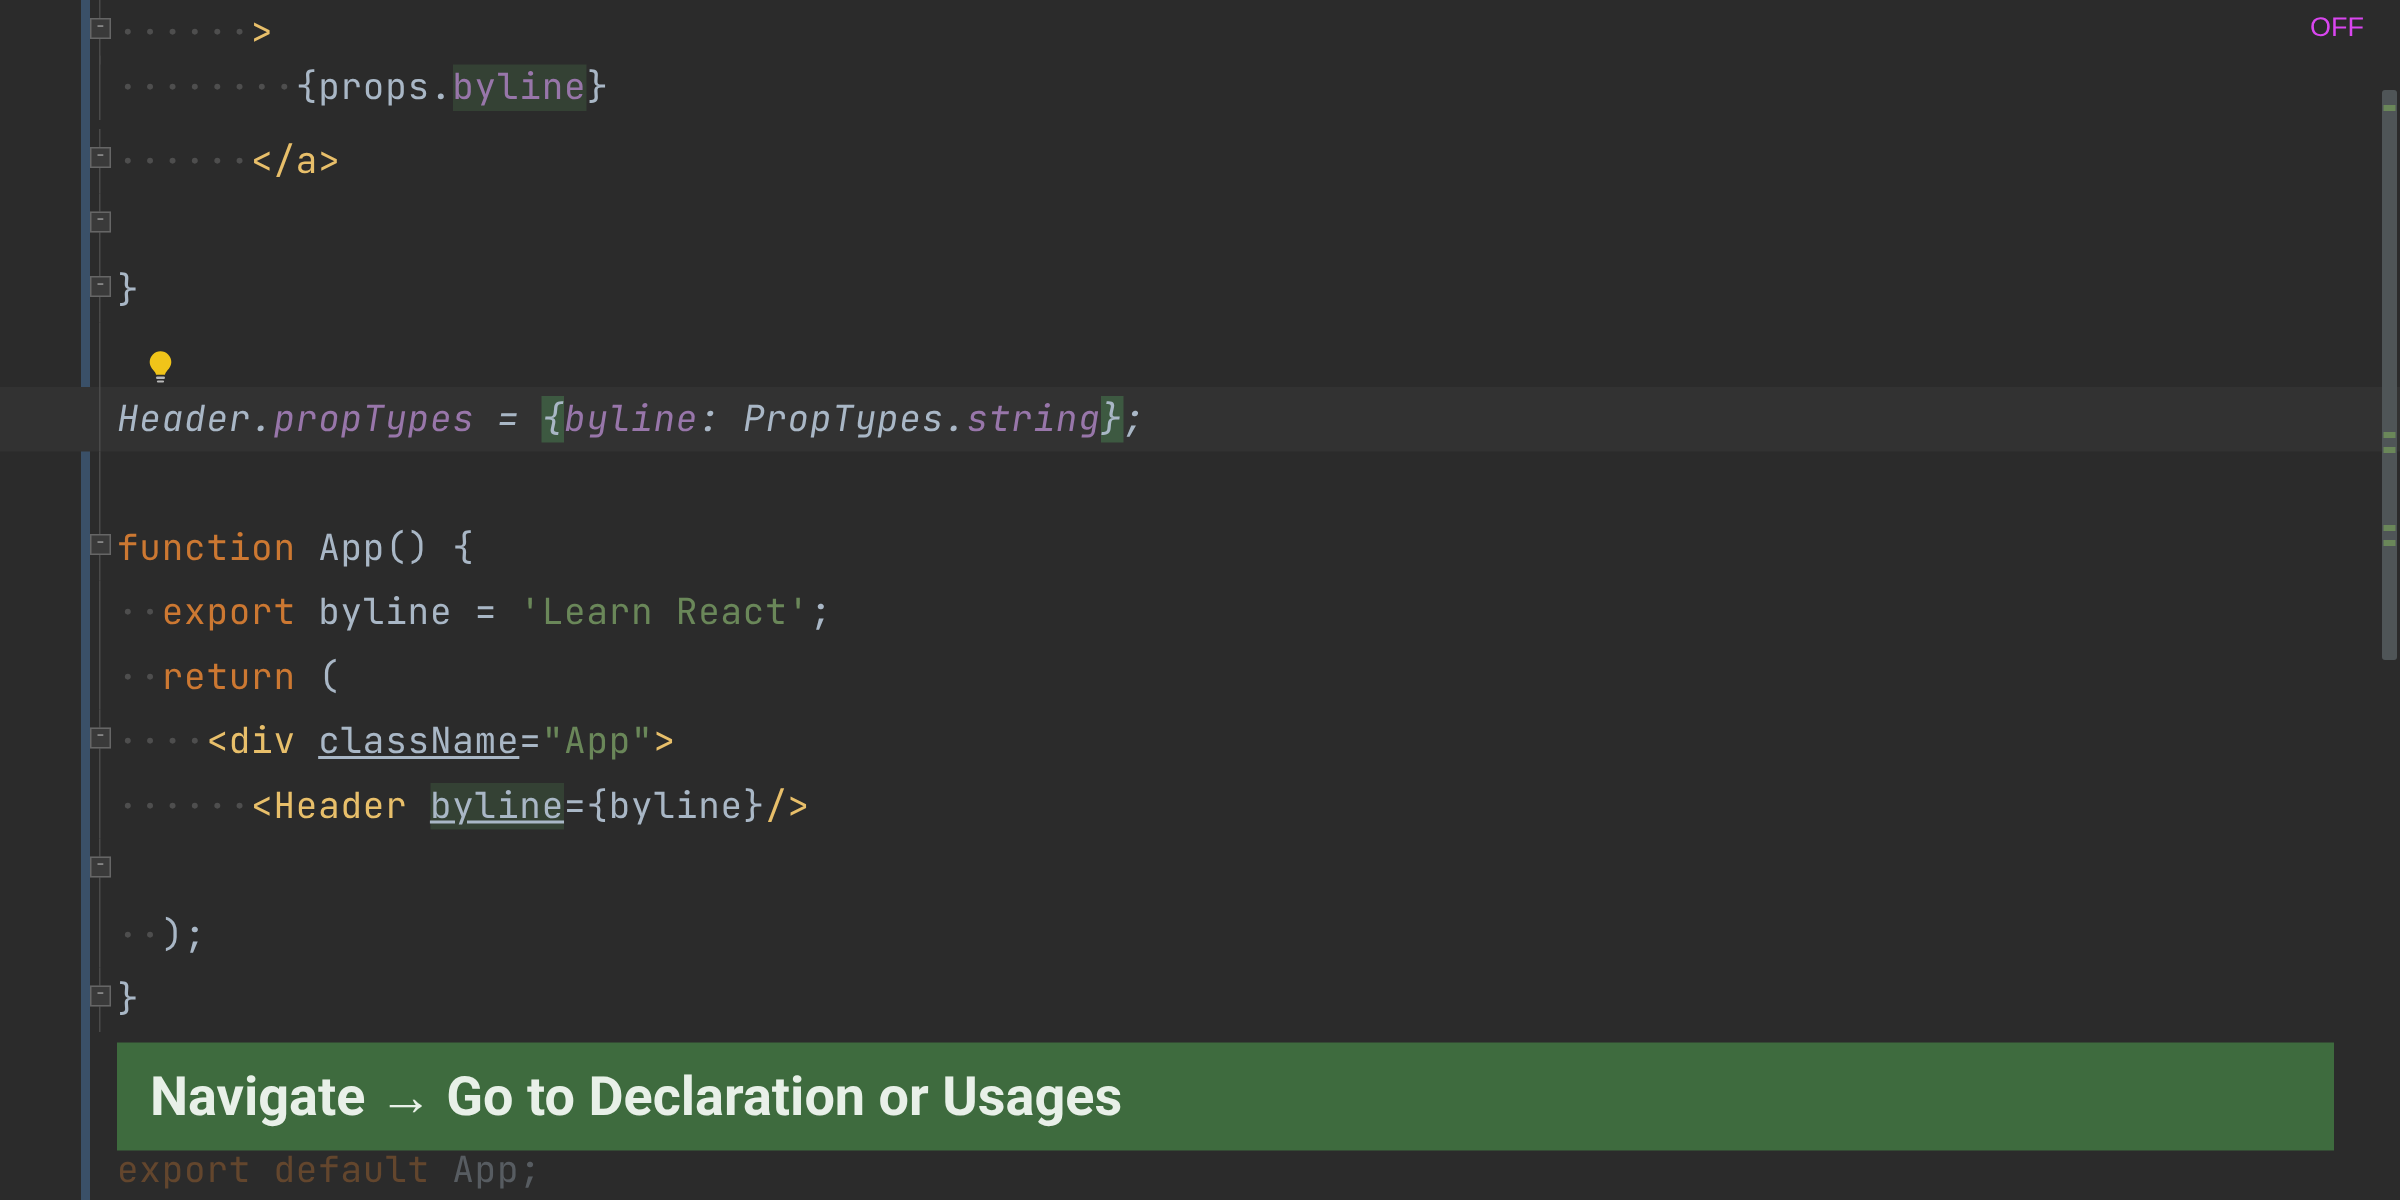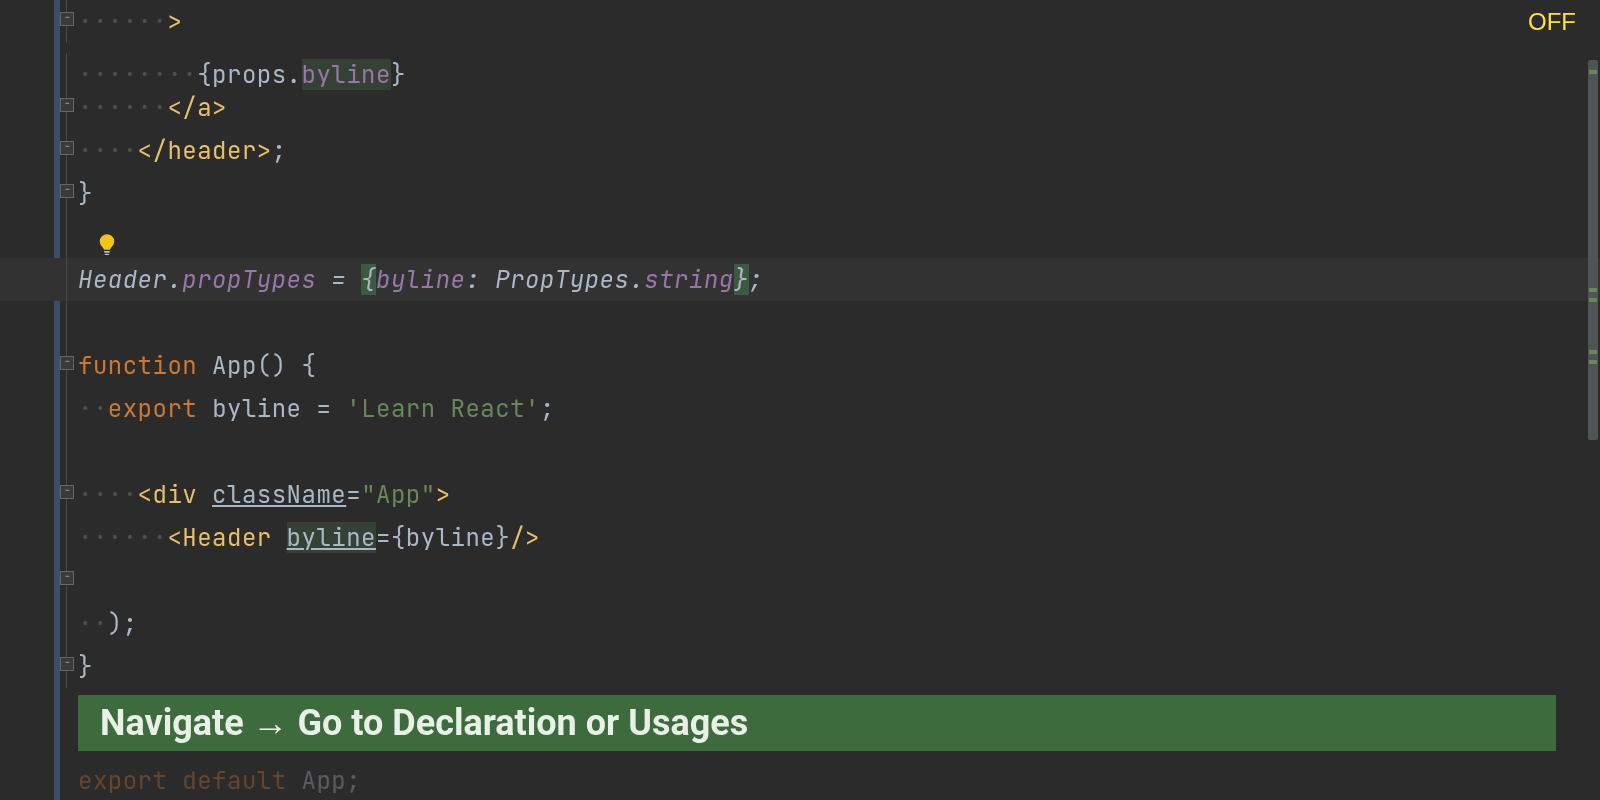--- a/index.html
+++ b/index.html
@@ -81,30 +81,30 @@
   left: 97px;
   top: 233px;
   width: 20px;
   height: 20px;
 }
 .bulb svg { width: 20px; height: 24px; }
 .off-label {
   position: absolute;
   right: 24px;
   top: 8px;
-  color: #fde047;
+  color: #d946ef;
   font-family: -apple-system, "Segoe UI", sans-serif;
-  font-size: 24px;
+  font-size: 18px;
 }
 .hint-bar {
   position: absolute;
   left: 78px;
   right: 44px;
   top: 695px;
-  height: 56px;
+  height: 72px;
   background: #3e6b3e;
   display: flex;
   align-items: center;
   padding: 0 22px;
   font-family: -apple-system, "Segoe UI", Roboto, sans-serif;
   color: #e8f0e8;
   font-size: 36px;
   overflow: hidden;
   white-space: nowrap;
 }
@@ -151,39 +151,38 @@
 <div class="off-label">OFF</div>
 
 <div id="editor">
     <div class="editor-row" style="top: 0px; position: absolute; left: 0px; right: 0px;">
       <div class="gutter">
         <div class="vline"></div>
         <div class="fold-icon"></div>
       </div>
       <div class="code"><span class="dots">······</span><span class="tag">&gt;</span></div>
     </div>
-    <div class="editor-row" style="top: 53px; position: absolute; left: 0px; right: 0px;">
+    <div class="editor-row" style="top: 37px; position: absolute; left: 0px; right: 0px;">
       <div class="gutter">
         <div class="vline"></div>
       </div>
       <div class="code"><span class="dots">········</span><span class="punc">{</span><span class="ident">props</span><span class="punc">.</span><span class="prop hl-bg2">byline</span><span class="punc">}</span></div>
     </div>
     <div class="editor-row" style="top: 86px; position: absolute; left: 0px; right: 0px;">
       <div class="gutter">
         <div class="vline"></div>
         <div class="fold-icon"></div>
       </div>
       <div class="code"><span class="dots">······</span><span class="tag">&lt;/a&gt;</span></div>
     </div>
     <div class="editor-row" style="top: 129px; position: absolute; left: 0px; right: 0px;">
       <div class="gutter">
         <div class="vline"></div>
         <div class="fold-icon"></div>
       </div>
-      <div class="code"><span class="dots">····</span><span class="tag">&lt;/header&gt;</span><span class="punc">;</span></div>
     </div>
     <div class="editor-row" style="top: 172px; position: absolute; left: 0px; right: 0px;">
       <div class="gutter">
         <div class="vline"></div>
         <div class="fold-icon"></div>
       </div>
       <div class="code"><span class="dots"></span><span class="punc">}</span></div>
     </div>
     <div class="editor-row" style="top: 215px; position: absolute; left: 0px; right: 0px;">
       <div class="gutter">
@@ -213,20 +212,21 @@
     <div class="editor-row" style="top: 387px; position: absolute; left: 0px; right: 0px;">
       <div class="gutter">
         <div class="vline"></div>
       </div>
       <div class="code"><span class="dots">··</span><span class="kw">export </span><span class="ident">byline</span> <span class="eq">=</span> <span class="str">'Learn React'</span><span class="punc">;</span></div>
     </div>
     <div class="editor-row" style="top: 430px; position: absolute; left: 0px; right: 0px;">
       <div class="gutter">
         <div class="vline"></div>
       </div>
+      <div class="code"><span class="dots">··</span><span class="kw">return </span><span class="punc">(</span></div>
     </div>
     <div class="editor-row" style="top: 473px; position: absolute; left: 0px; right: 0px;">
       <div class="gutter">
         <div class="vline"></div>
         <div class="fold-icon"></div>
       </div>
       <div class="code"><span class="dots">····</span><span class="tag">&lt;div </span><span class="attr">className</span><span class="eq">=</span><span class="str">"App"</span><span class="tag">&gt;</span></div>
     </div>
     <div class="editor-row" style="top: 516px; position: absolute; left: 0px; right: 0px;">
       <div class="gutter">

